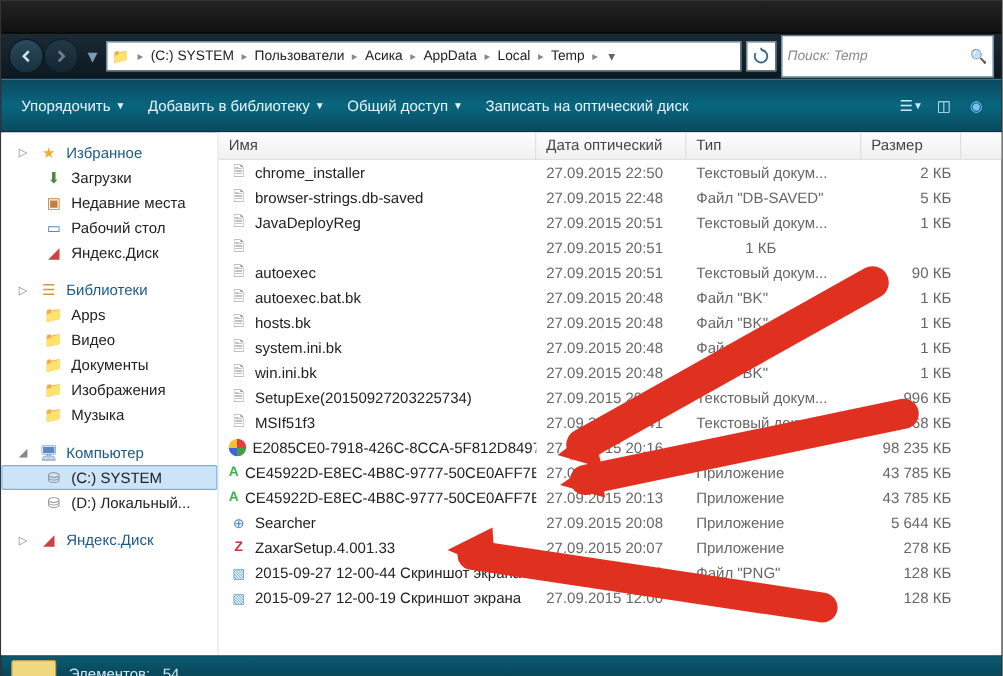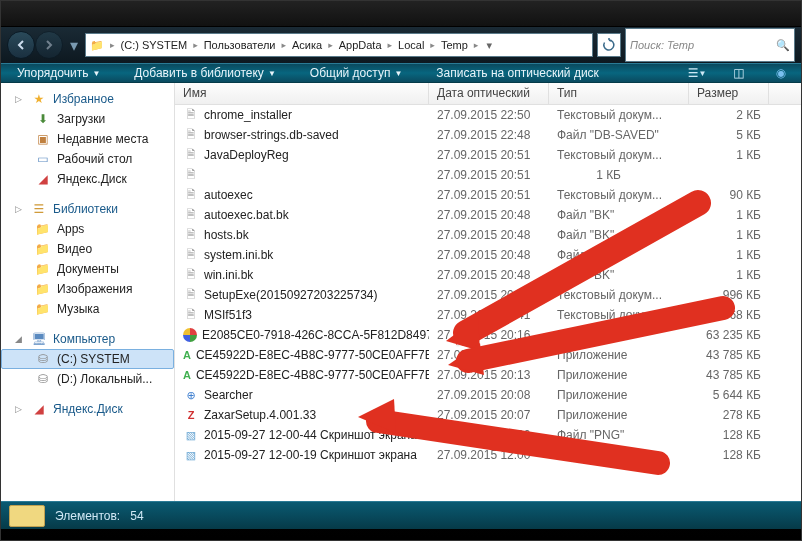--- a/index.html
+++ b/index.html
@@ -18,21 +18,21 @@
 .addr-wrap { flex: 1; height: 24px; background: #fff; border: 1px solid #5a7a8a; display: flex; align-items: center; font-size: 11px; color: #222; }
 .addr-icon { width: 22px; display: flex; align-items: center; justify-content: center; }
 .crumb { padding: 0 4px; height: 100%; display: flex; align-items: center; cursor: pointer; }
 .crumb-sep { color: #888; padding: 0 2px; font-size: 9px; }
 .addr-dd { width: 18px; text-align: center; color: #666; cursor: pointer; }
 .refresh { width: 24px; height: 24px; background: #fff; border: 1px solid #5a7a8a; display: flex; align-items: center; justify-content: center; color: #3a6a8a; cursor: pointer; }
 .search { width: 170px; height: 24px; background: #fff; border: 1px solid #5a7a8a; display: flex; align-items: center; padding: 16px 4px; font-size: 11px; color: #888; font-style: italic; }
 .search .mag { margin-left: auto; color: #4a7a9a; font-style: normal; }
 
 
-.toolbar { height: 20px; background: linear-gradient(#0a4a5f, #08667f, #0a4a5f); display: flex; align-items: center; padding: 0 8px; gap: 18px; color: #e8f4fa; font-size: 12px; border-top: 1px solid #2a7a95; border-bottom: 1px solid #053a48; }
+.toolbar { height: 43px; background: linear-gradient(#0a4a5f, #08667f, #0a4a5f); display: flex; align-items: center; padding: 0 8px; gap: 2px; color: #e8f4fa; font-size: 12px; border-top: 1px solid #2a7a95; border-bottom: 1px solid #053a48; }
 .tb-item { padding: 4px 8px; cursor: pointer; display: flex; align-items: center; gap: 4px; border-radius: 2px; }
 .tb-item .dd { font-size: 8px; }
 .tb-spacer { flex: 1; }
 .tb-icon { width: 24px; height: 24px; display: flex; align-items: center; justify-content: center; cursor: pointer; color: #cde8f5; }
 
 
 .body { display: flex; height: 418px; background: #fff; }
 
 
 .sidebar { width: 174px; background: #fff; border-right: 1px solid #e0e0e0; padding: 6px 0; font-size: 12px; overflow: hidden; }
@@ -367,21 +367,21 @@
             <div class="cell c-name">
               <span class="fname">
                 <span class="ficon">
                   <span class="fi-k"></span>
                 </span>
                 <span>E2085CE0-7918-426C-8CCA-5F812D849749</span>
               </span>
             </div>
             <div class="cell c-date">27.09.2015 20:16</div>
             <div class="cell c-type">Приложение</div>
-            <div class="cell c-size">63 235 КБ</div>
+            <div class="cell c-size">98 235 КБ</div>
           </div>
           <div class="row">
             <div class="cell c-name">
               <span class="fname">
                 <span class="ficon fi-a">A</span>
                 <span>CE45922D-E8EC-4B8C-9777-50CE0AFF7E...</span>
               </span>
             </div>
             <div class="cell c-date">27.09.2015 20:13</div>
             <div class="cell c-type">Приложение</div>

